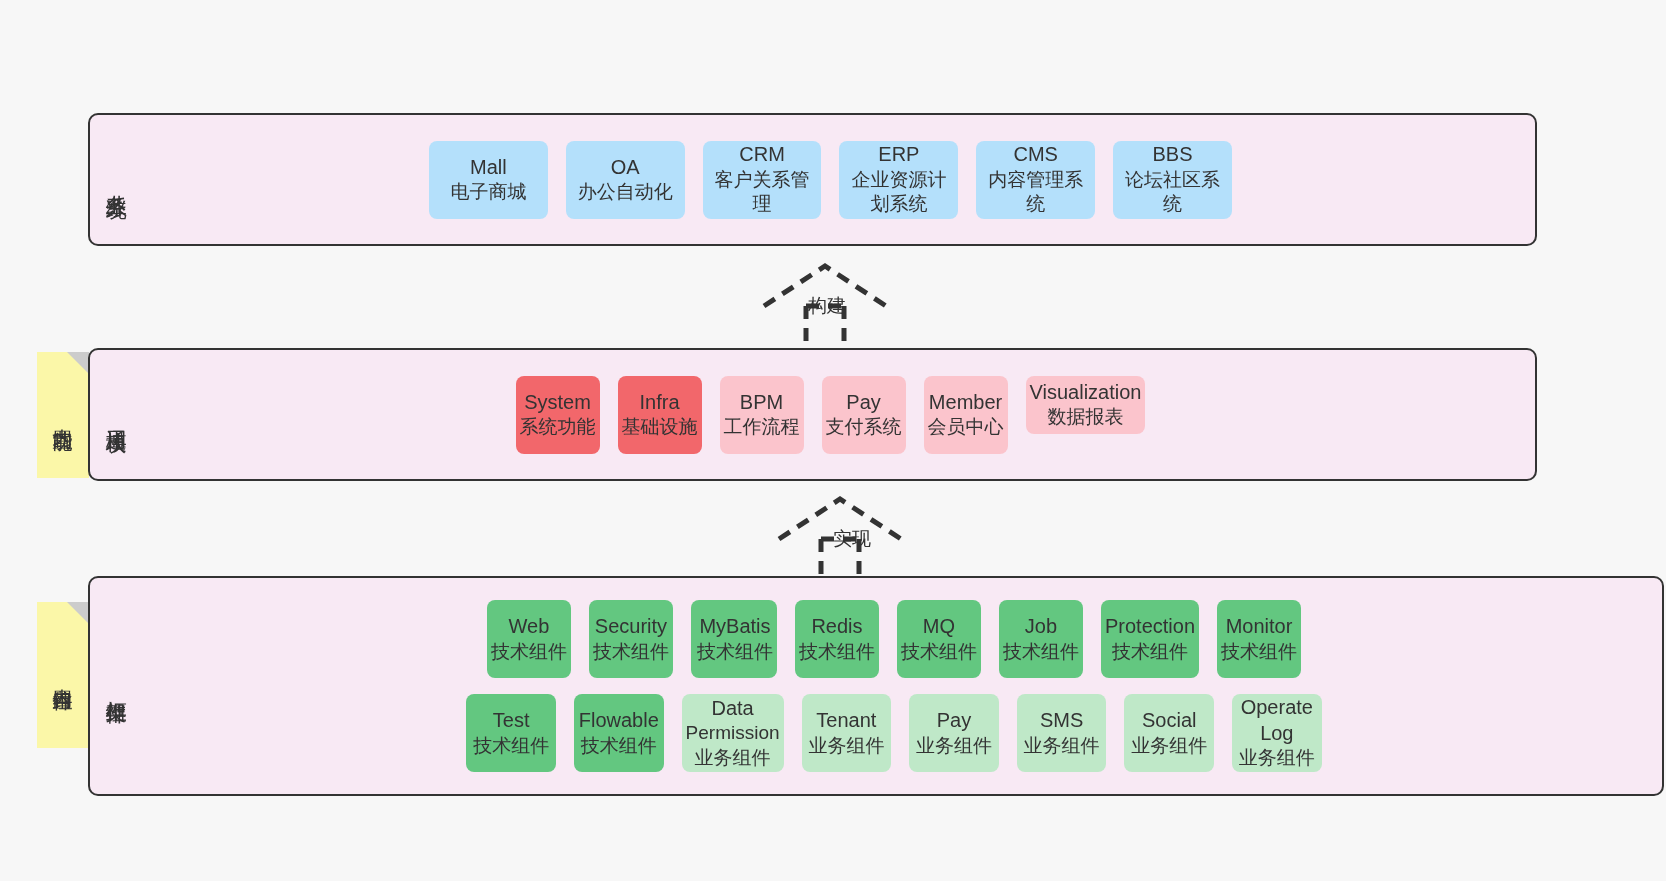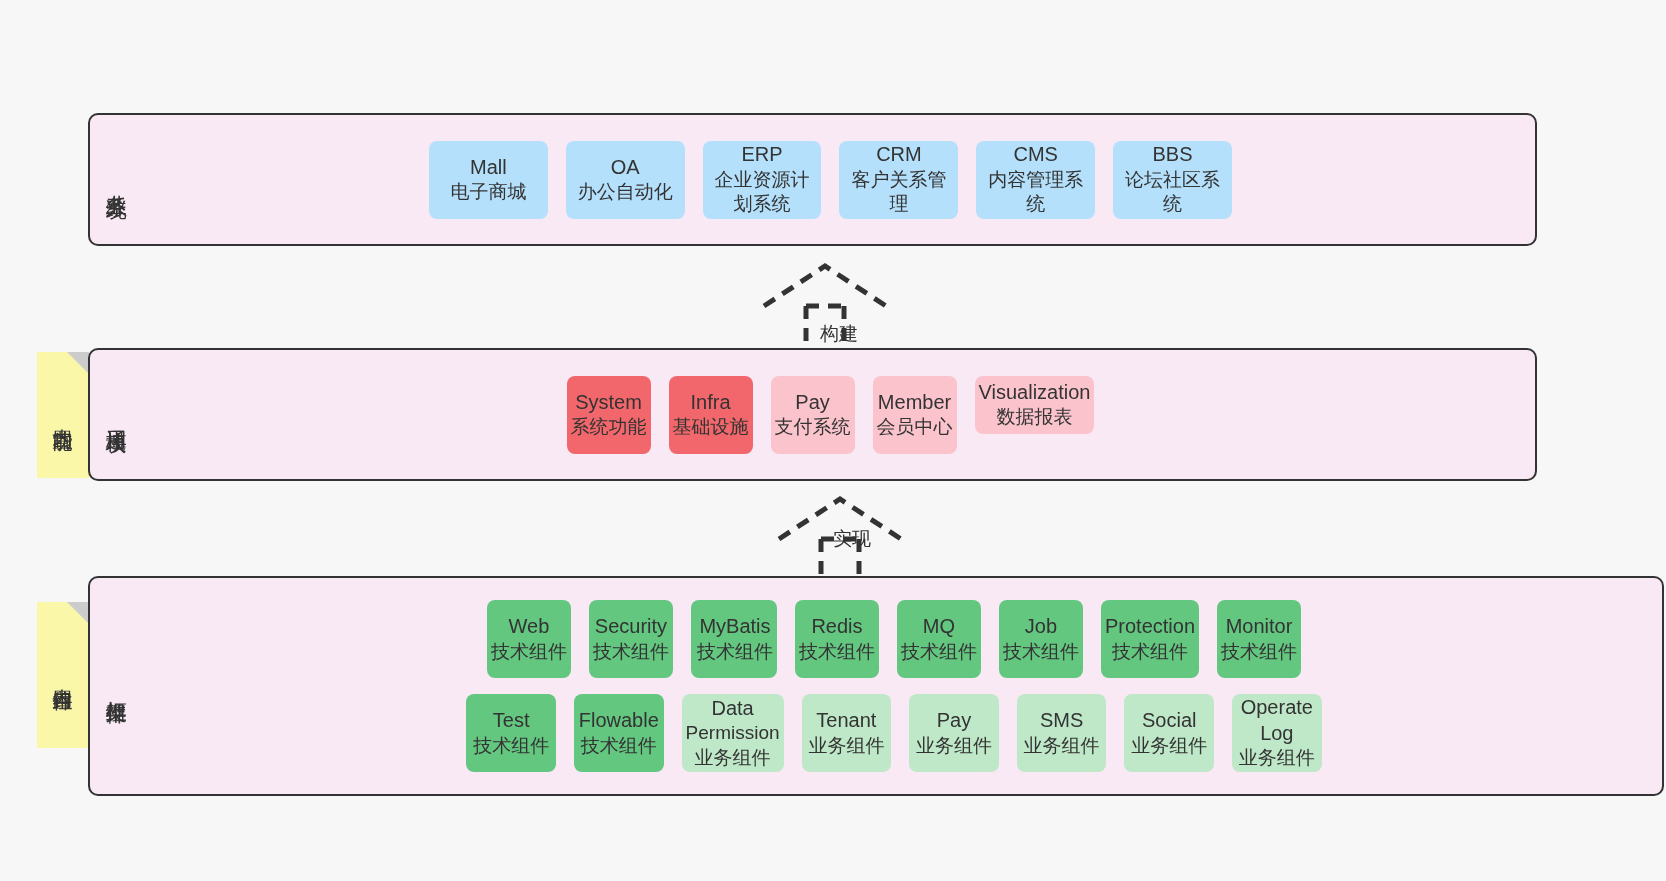--- a/index.html
+++ b/index.html
@@ -137,65 +137,69 @@
       <div class="row" id="business-row">
           <div class="cell c-blue" style="height: 78px;">
             <div class="t1">Mall</div>
             <div class="t3">电子商城</div>
           </div>
           <div class="cell c-blue" style="height: 78px;">
             <div class="t1">OA</div>
             <div class="t3">办公自动化</div>
           </div>
           <div class="cell c-blue" style="height: 78px;">
+            <div class="t1">CRM</div>
+            <div class="t3">客户关系管理</div>
+          </div>
+          <div class="cell c-blue" style="height: 78px;">
             <div class="t1">ERP</div>
             <div class="t3">企业资源计划系统</div>
-          </div>
-          <div class="cell c-blue" style="height: 78px;">
-            <div class="t1">CRM</div>
-            <div class="t3">客户关系管理</div>
           </div>
           <div class="cell c-blue" style="height: 78px;">
             <div class="t1">CMS</div>
             <div class="t3">内容管理系统</div>
           </div>
           <div class="cell c-blue" style="height: 78px;">
             <div class="t1">BBS</div>
             <div class="t3">论坛社区系统</div>
           </div>
         </div>
     </div>
   </div>
 
   <div class="arrow" id="arrow-build" style="left:760px; top:262px; width:150px; height:86px;">
     <svg width="150" height="86" viewBox="0 0 150 86">
       <path d="M4 44 L65 4 L126 44" fill="none" stroke="#333333" stroke-width="5" stroke-dasharray="13,9" stroke-linecap="butt"></path>
       <path d="M46 44 L84 44" fill="none" stroke="#333333" stroke-width="5" stroke-dasharray="13,9"></path>
       <path d="M46 44 L46 86" fill="none" stroke="#333333" stroke-width="5" stroke-dasharray="13,9"></path>
       <path d="M84 44 L84 86" fill="none" stroke="#333333" stroke-width="5" stroke-dasharray="13,9"></path>
     </svg>
-    <div class="arrow-label" style="left:60px; top:34px;margin-top:28px;">构建</div>
+    <div class="arrow-label" style="left:48px; top:34px;">构建</div>
   </div>
 
   <div class="note" id="note-builtin-function" style="left:37px; top:352px; width:52px; height:126px;">
     <span class="fold"></span>
     <span>内置功能</span>
   </div>
 
   <div class="band" id="band-common" style="left:88px; top:348px; width:1449px; height:133px;">
     <div class="band-label">通用模块</div>
     <div class="band-body" id="common-body">
       <div class="row" id="common-row">
           <div class="cell c-red" style="height: 78px;">
             <div class="t1">System</div>
             <div class="t3">系统功能</div>
           </div>
           <div class="cell c-red" style="height: 78px;">
             <div class="t1">Infra</div>
             <div class="t3">基础设施</div>
+          </div>
+          <div class="cell c-pink" style="height: 78px;">
+            <div class="t1">BPM</div>
+            <div class="t3">工作流程</div>
           </div>
           <div class="cell c-pink" style="height: 78px;">
             <div class="t1">Pay</div>
             <div class="t3">支付系统</div>
           </div>
           <div class="cell c-pink" style="height: 78px;">
             <div class="t1">Member</div>
             <div class="t3">会员中心</div>
           </div>
           <div class="cell c-pink" style="height: 58px;">

